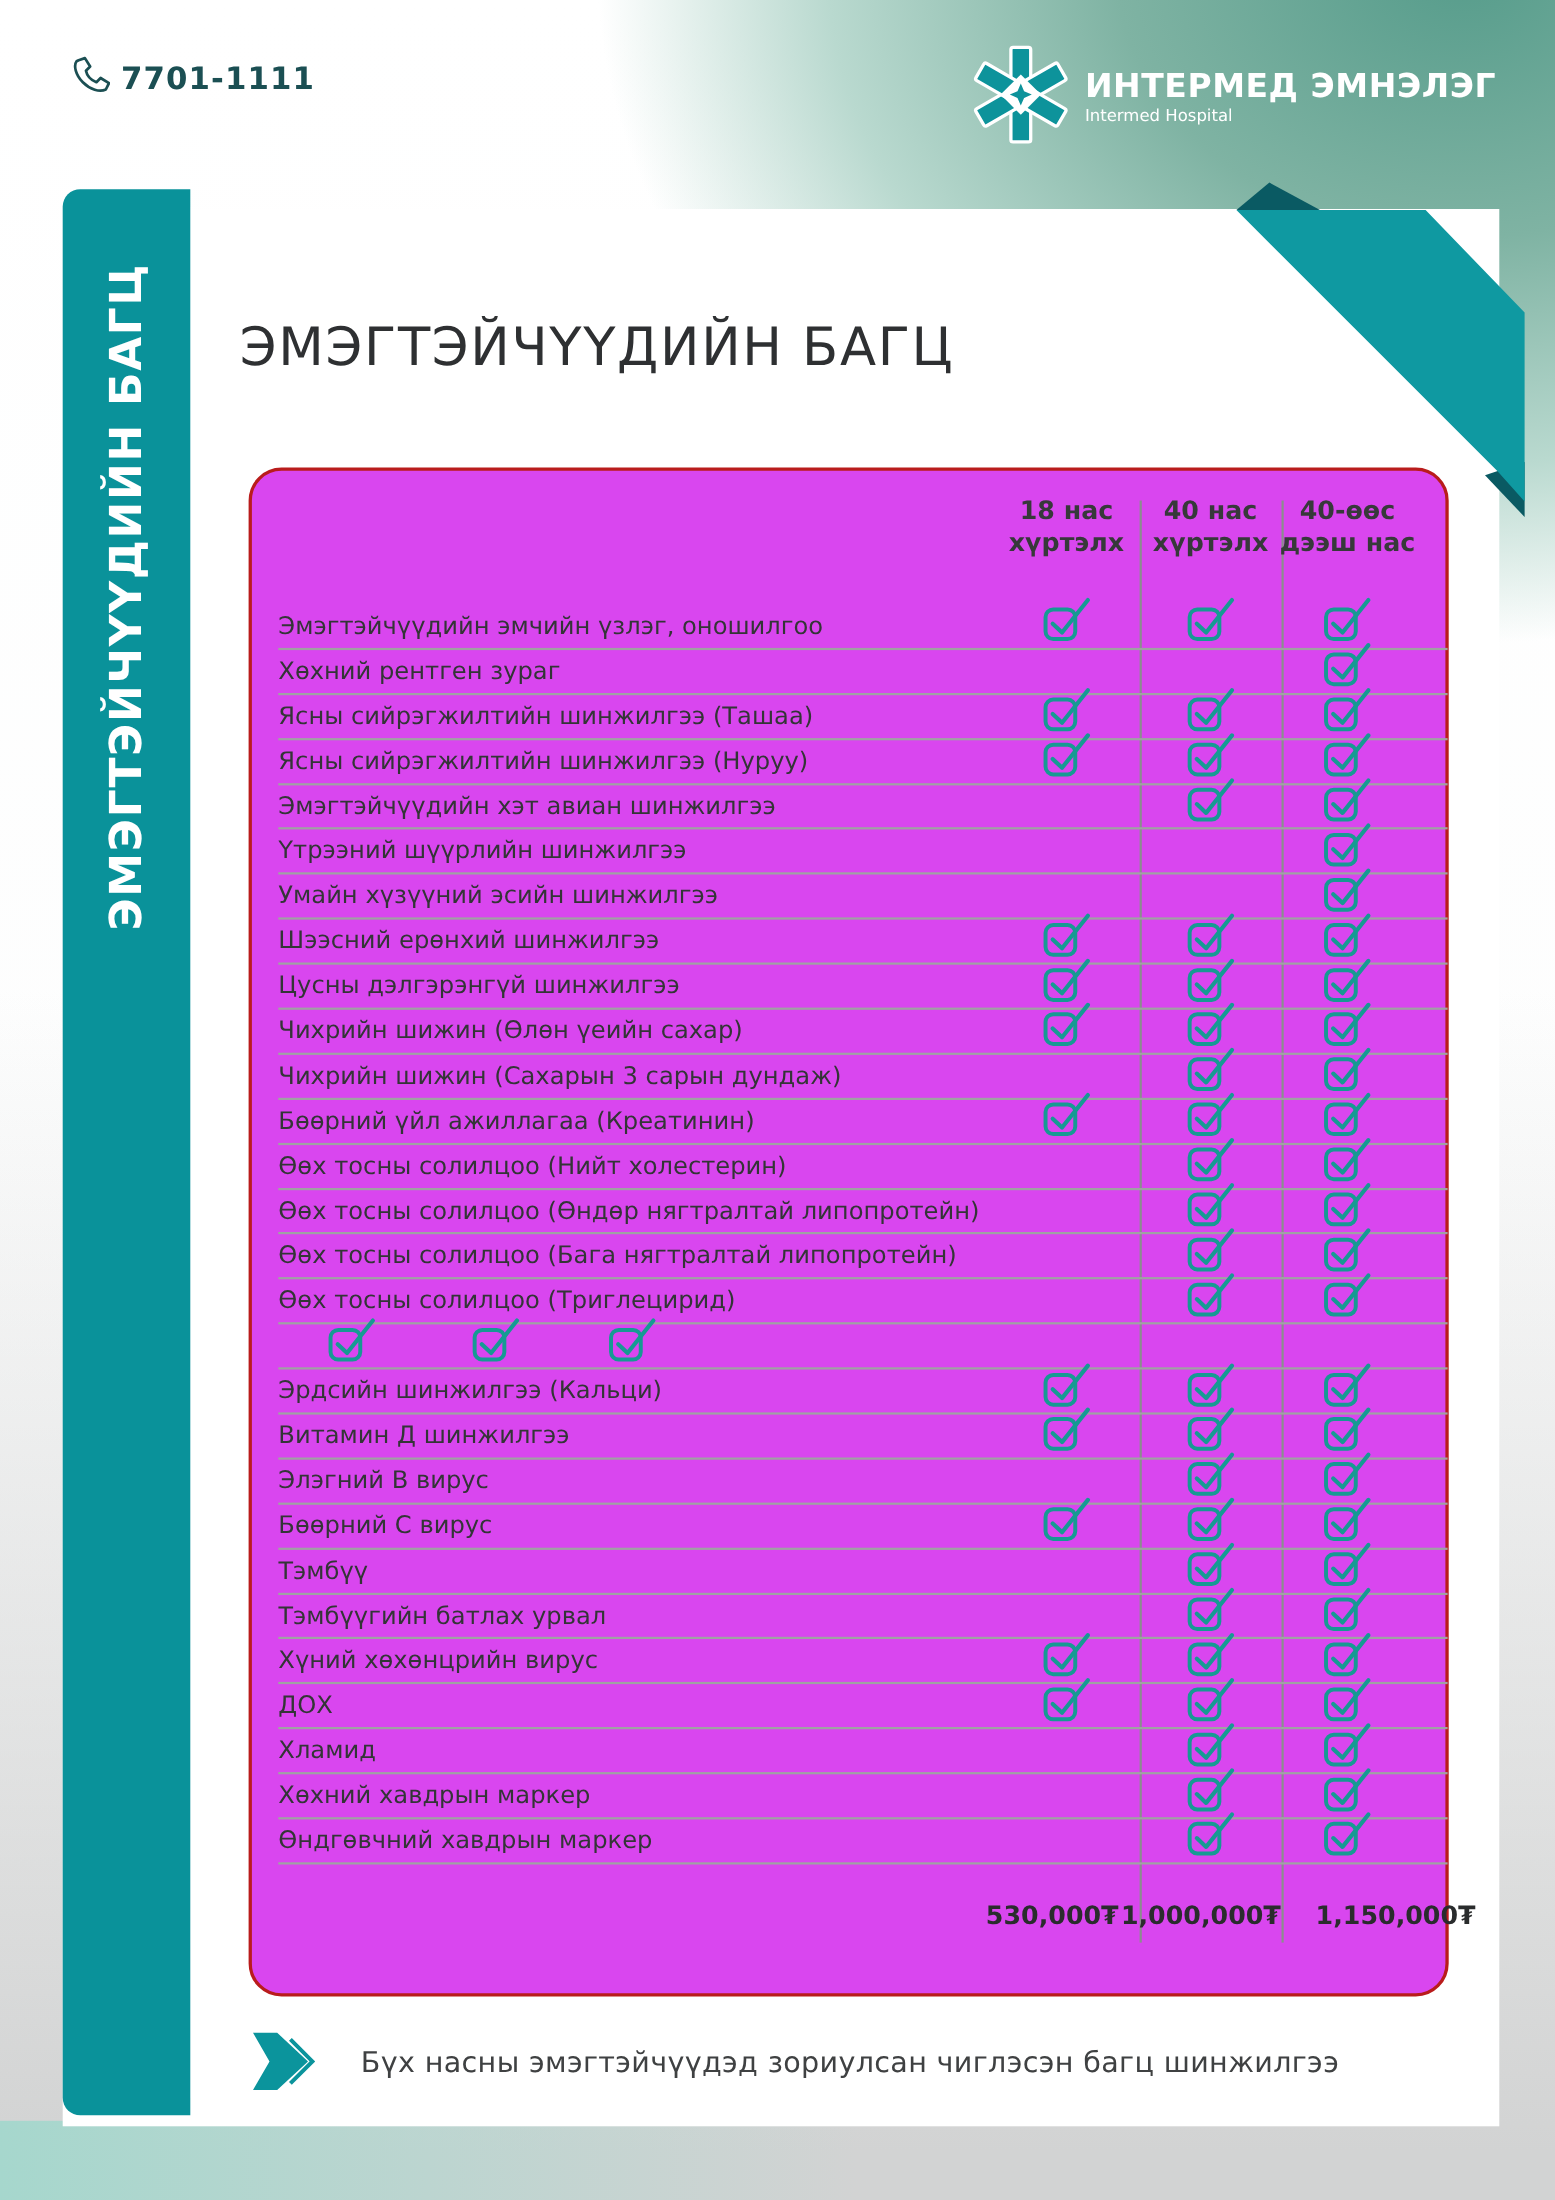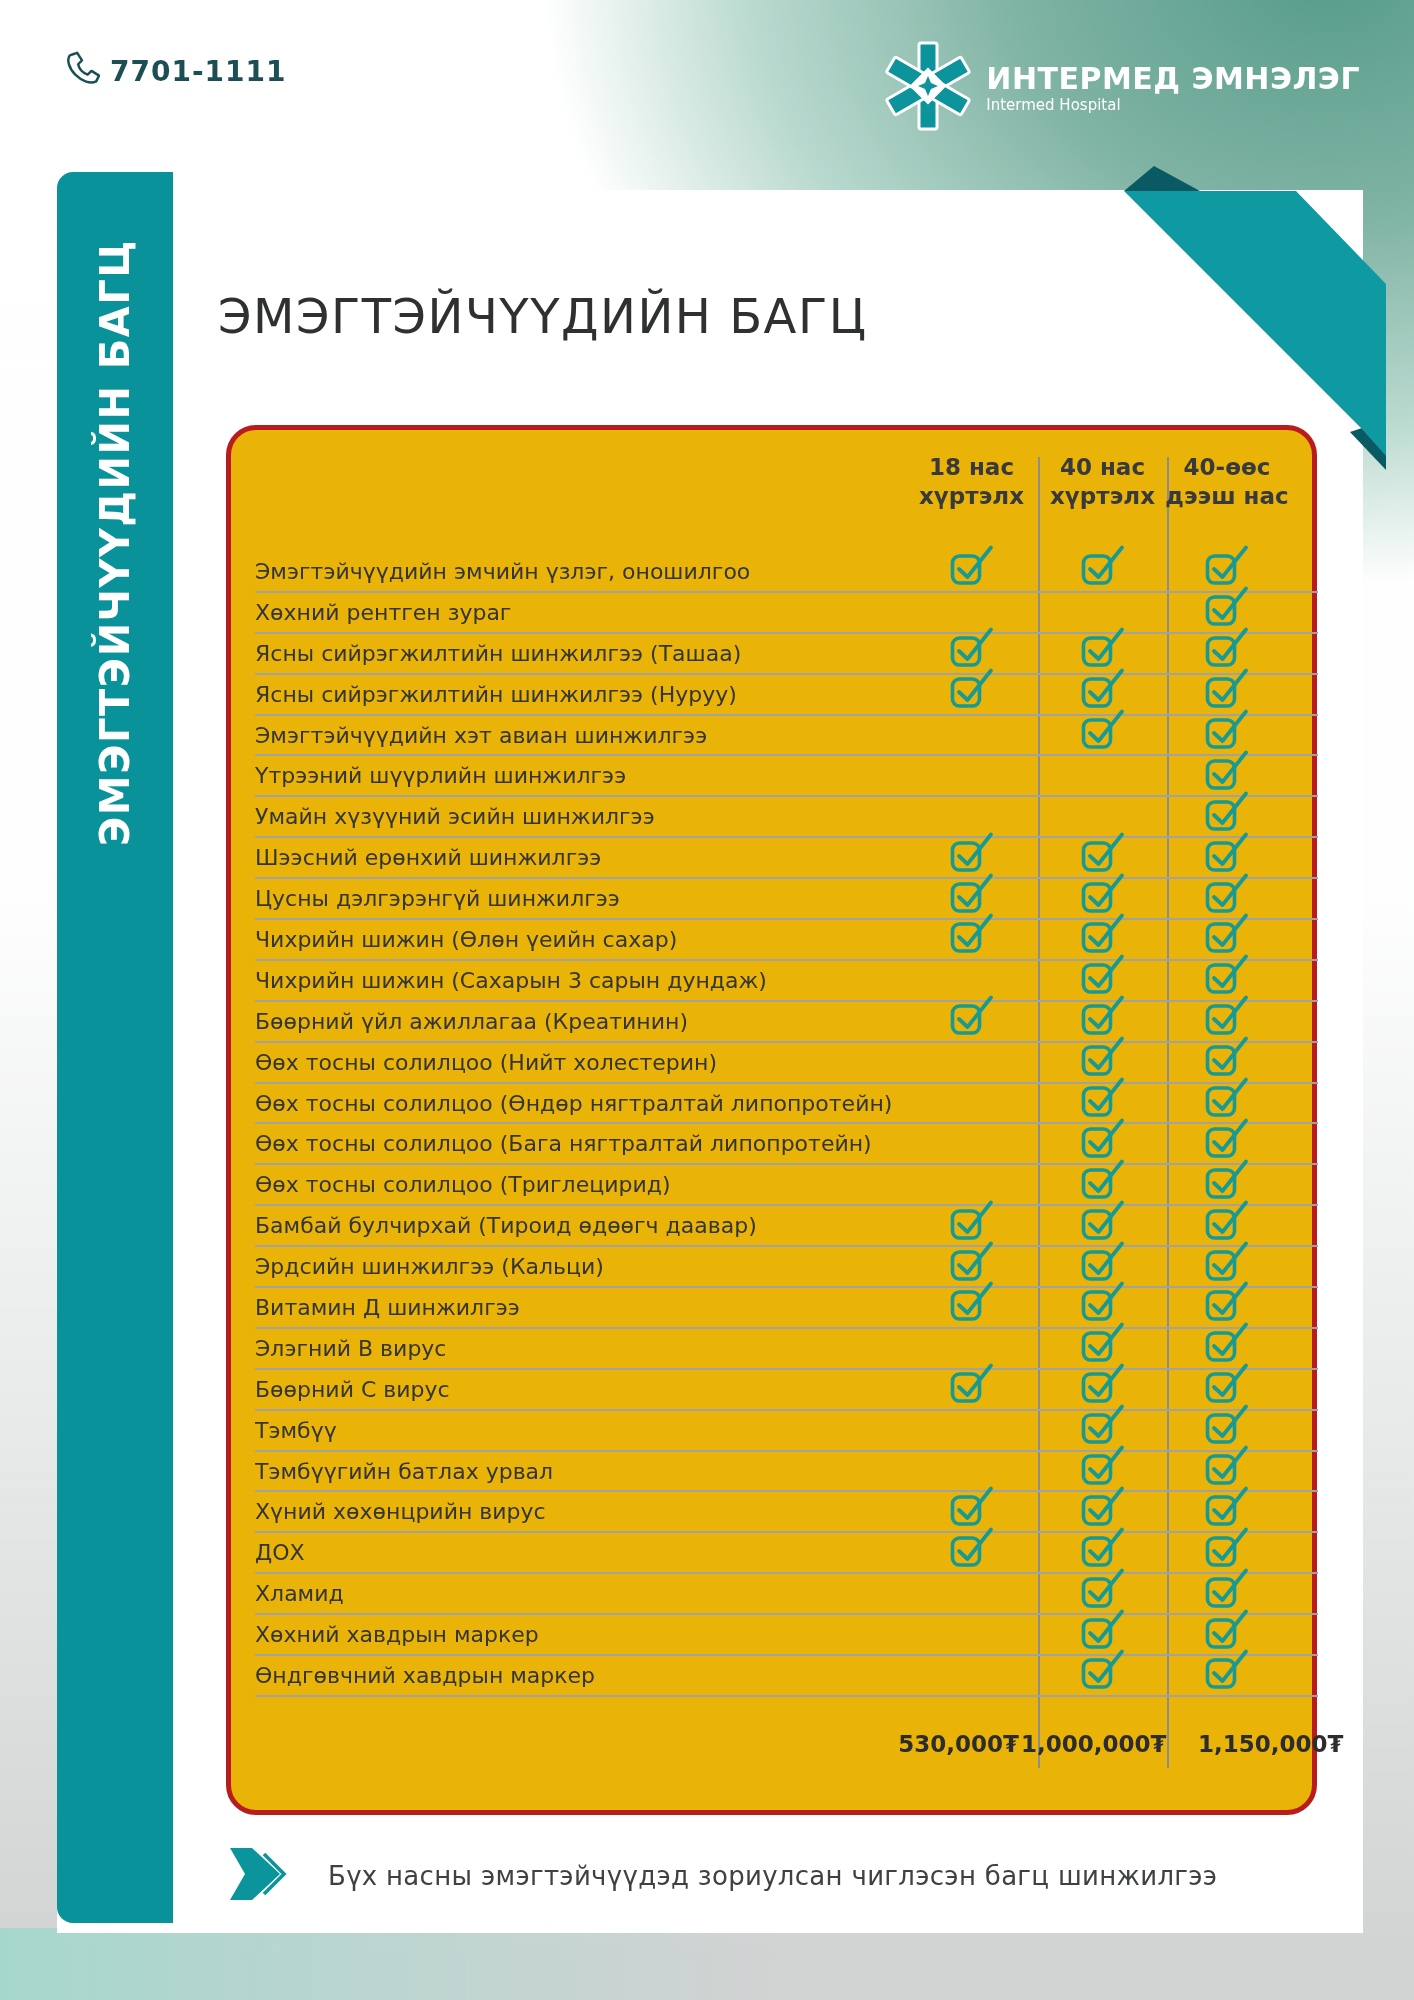--- a/index.html
+++ b/index.html
@@ -33,21 +33,21 @@
     border-radius:16px 0 0 16px;}
   .side-label{position:absolute;left:92px;top:846px;transform-origin:0 0;transform:rotate(-90deg);
     white-space:nowrap;color:#ffffff;font-size:40px;font-weight:bold;letter-spacing:1.5px;}
 
   .ribbon{position:absolute;left:0;top:0;pointer-events:none;}
 
   .page-title{position:absolute;left:218px;top:288px;font-size:48px;color:#2e3032;letter-spacing:1.5px;white-space:nowrap;}
 
   
   .table-card{position:absolute;left:226px;top:425px;width:1091px;height:1390px;
-    border:5px solid #b91c1c;border-radius:30px;background:#eab308;box-sizing:border-box;}
+    border:3px solid #b91c1c;border-radius:30px;background:#d946ef;box-sizing:border-box;}
   .vline{position:absolute;top:27px;width:2px;height:1311px;background:#8b8d8e;}
   .vline.v1{left:807px;} .vline.v2{left:936px;}
   .col-head{position:absolute;top:23px;text-align:center;font-weight:bold;font-size:23px;color:#37393a;line-height:1.25;}
   .col-head.h1{left:674px;width:133px;} .col-head.h2{left:807px;width:129px;text-align:center;} .col-head.h3{left:930px;width:132px;}
 
   .rows{position:absolute;left:24px;top:122px;width:1063px;}
   .trow{display:flex;align-items:center;height:40.9px;border-bottom:2px solid #a0a2a3;box-sizing:border-box;}
   .trow .lbl{width:650px;font-size:22px;color:#333536;white-space:nowrap;overflow:hidden;}
   .cell{width:133px;display:flex;justify-content:center;align-items:center;}
   .cell.c2{width:129px;} .cell.c3{width:120px;}
@@ -417,21 +417,20 @@
           </div>
           <div class="cell c3">
             <svg width="46" height="46" viewBox="0 0 46 46">
   <rect x="3.5" y="14" width="27" height="27" rx="7" fill="none" stroke="#169a93" stroke-width="3.6"></rect>
   <path d="M10 27 L18.5 35 L42 5.5" fill="none" stroke="#169a93" stroke-width="3.8" stroke-linecap="round" stroke-linejoin="round"></path>
 </svg>
           </div>
           <div style="width: 31px;"></div>
         </div>
         <div class="trow">
-          <div class="lbl">Бамбай булчирхай (Тироид өдөөгч даавар)</div>
           <div class="cell c1">
             <svg width="46" height="46" viewBox="0 0 46 46">
   <rect x="3.5" y="14" width="27" height="27" rx="7" fill="none" stroke="#169a93" stroke-width="3.6"></rect>
   <path d="M10 27 L18.5 35 L42 5.5" fill="none" stroke="#169a93" stroke-width="3.8" stroke-linecap="round" stroke-linejoin="round"></path>
 </svg>
           </div>
           <div class="cell c2">
             <svg width="46" height="46" viewBox="0 0 46 46">
   <rect x="3.5" y="14" width="27" height="27" rx="7" fill="none" stroke="#169a93" stroke-width="3.6"></rect>
   <path d="M10 27 L18.5 35 L42 5.5" fill="none" stroke="#169a93" stroke-width="3.8" stroke-linecap="round" stroke-linejoin="round"></path>

